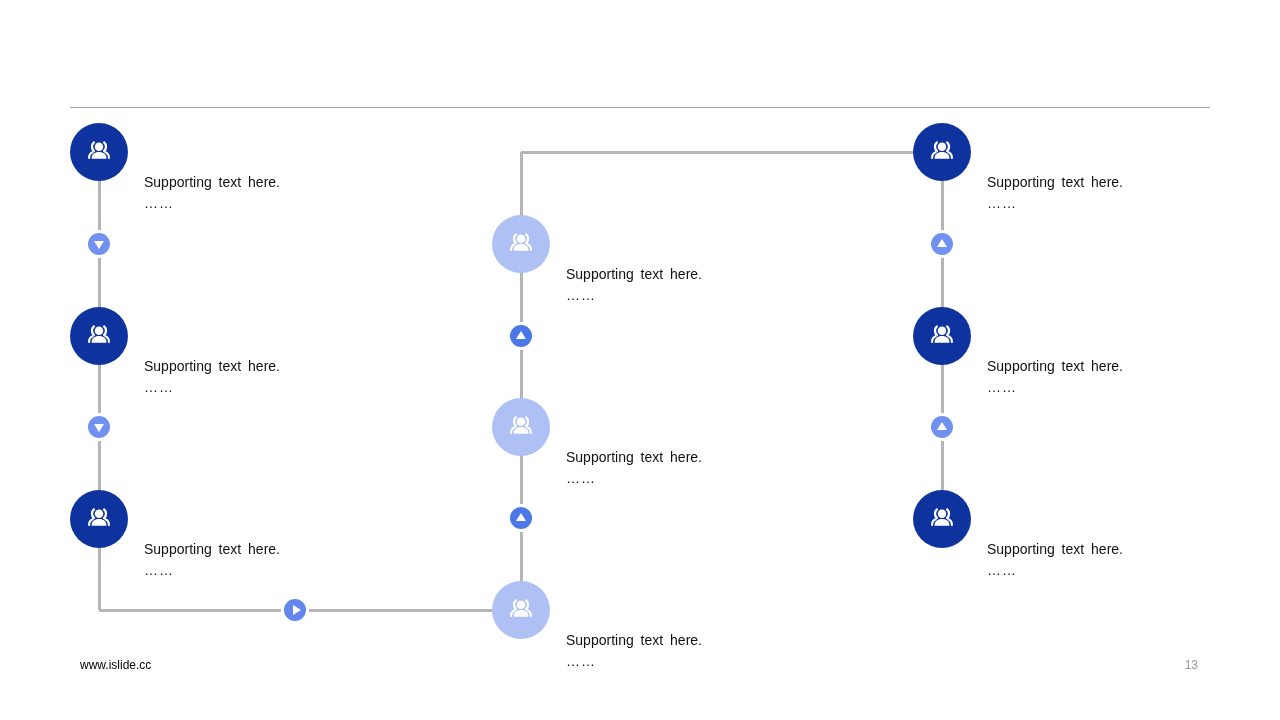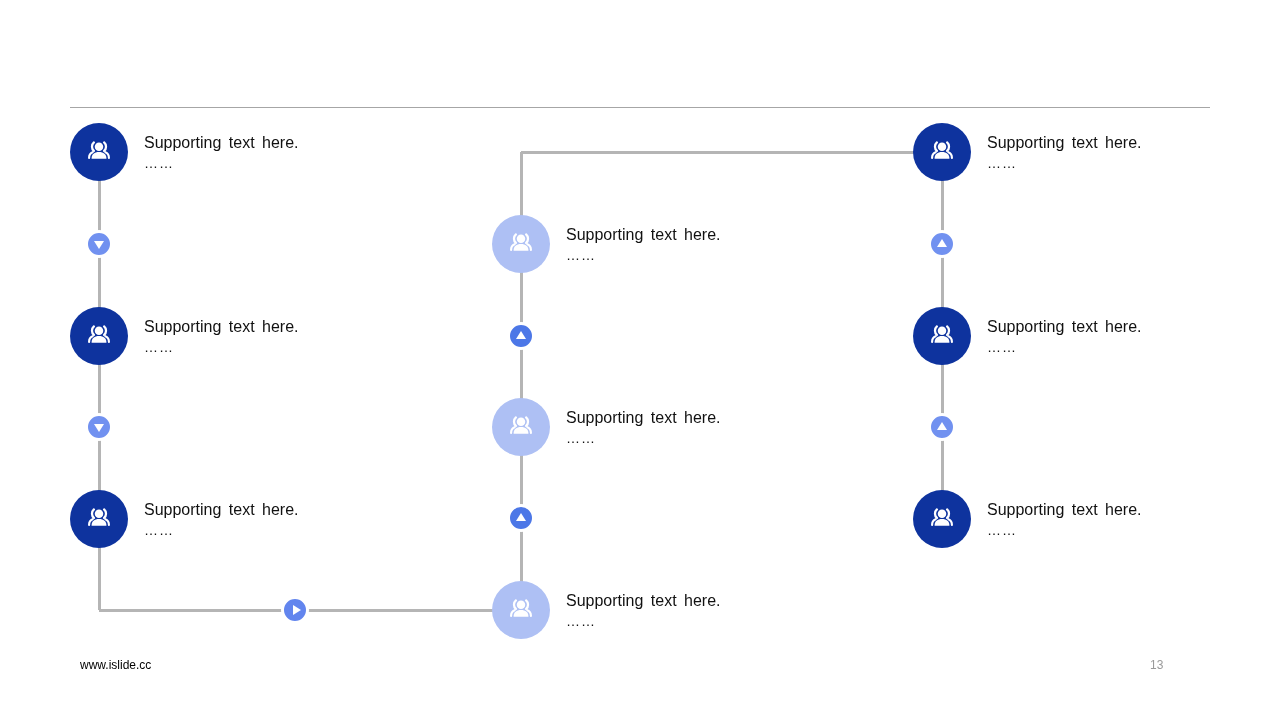--- a/index.html
+++ b/index.html
@@ -14,35 +14,35 @@
   .line.h{height:3px;}
   .node{position:absolute;width:300px;height:58px;}
   .circle{
     position:absolute;left:0;top:0;width:58px;height:58px;border-radius:50%;
     display:flex;align-items:center;justify-content:center;
   }
   .circle.dark{background:var(--node_dark,#0e339e);}
   .circle.light{background:var(--node_light,#aec0f4);}
   .circle svg{width:34px;height:34px;display:block;}
   .node-text{position:absolute;left:74px;top:11px;width:220px;color:#111;}
-  .t1{font-size:16px;line-height:17px;word-spacing:3px;white-space:nowrap;}
+  .t1{font-size:14px;line-height:17px;word-spacing:3px;white-space:nowrap;margin-top:40px;}
   .t2{font-size:14px;line-height:17px;margin-top:4px;letter-spacing:1px;}
   .arrow{
     position:absolute;width:22px;height:22px;border-radius:50%;border:3px solid #ffffff;
     display:flex;align-items:center;justify-content:center;box-sizing:content-box;
   }
   .arrow.side{background:var(--arrow_side,#7191f0);}
   .arrow.center{background:var(--arrow_center,#4c77e7);}
   .arrow.path{background:var(--arrow_path,#6285ee);}
   .tri{width:0;height:0;}
   .tri.down{border-left:5.5px solid transparent;border-right:5.5px solid transparent;border-top:8.5px solid #fff;margin-top:2px;}
   .tri.up{border-left:5.5px solid transparent;border-right:5.5px solid transparent;border-bottom:8.5px solid #fff;margin-bottom:2px;}
   .tri.right{border-top:5.5px solid transparent;border-bottom:5.5px solid transparent;border-left:8.5px solid #fff;margin-left:3px;}
   .footer-url{position:absolute;left:80px;top:658px;font-size:12px;color:#000000;}
-  .page-number{position:absolute;left:1150px;top:658px;width:48px;font-size:12px;color:#9a9a9a;}
+  .page-number{position:absolute;left:1150px;top:658px;width:48px;text-align:right;font-size:12px;color:#9a9a9a;}
 </style>
 </head>
 <body>
 
 <svg width="0" height="0" style="position:absolute">
   <defs>
     <g id="people-icon-def">
       <path d="M16.8 10.5 A8 8 0 0 0 16.8 22.5" fill="none" stroke="#fff" stroke-width="3.2" stroke-linecap="round"></path>
       <path d="M31.2 10.5 A8 8 0 0 1 31.2 22.5" fill="none" stroke="#fff" stroke-width="3.2" stroke-linecap="round"></path>
       <circle cx="24" cy="16.5" r="6" fill="#fff"></circle>

